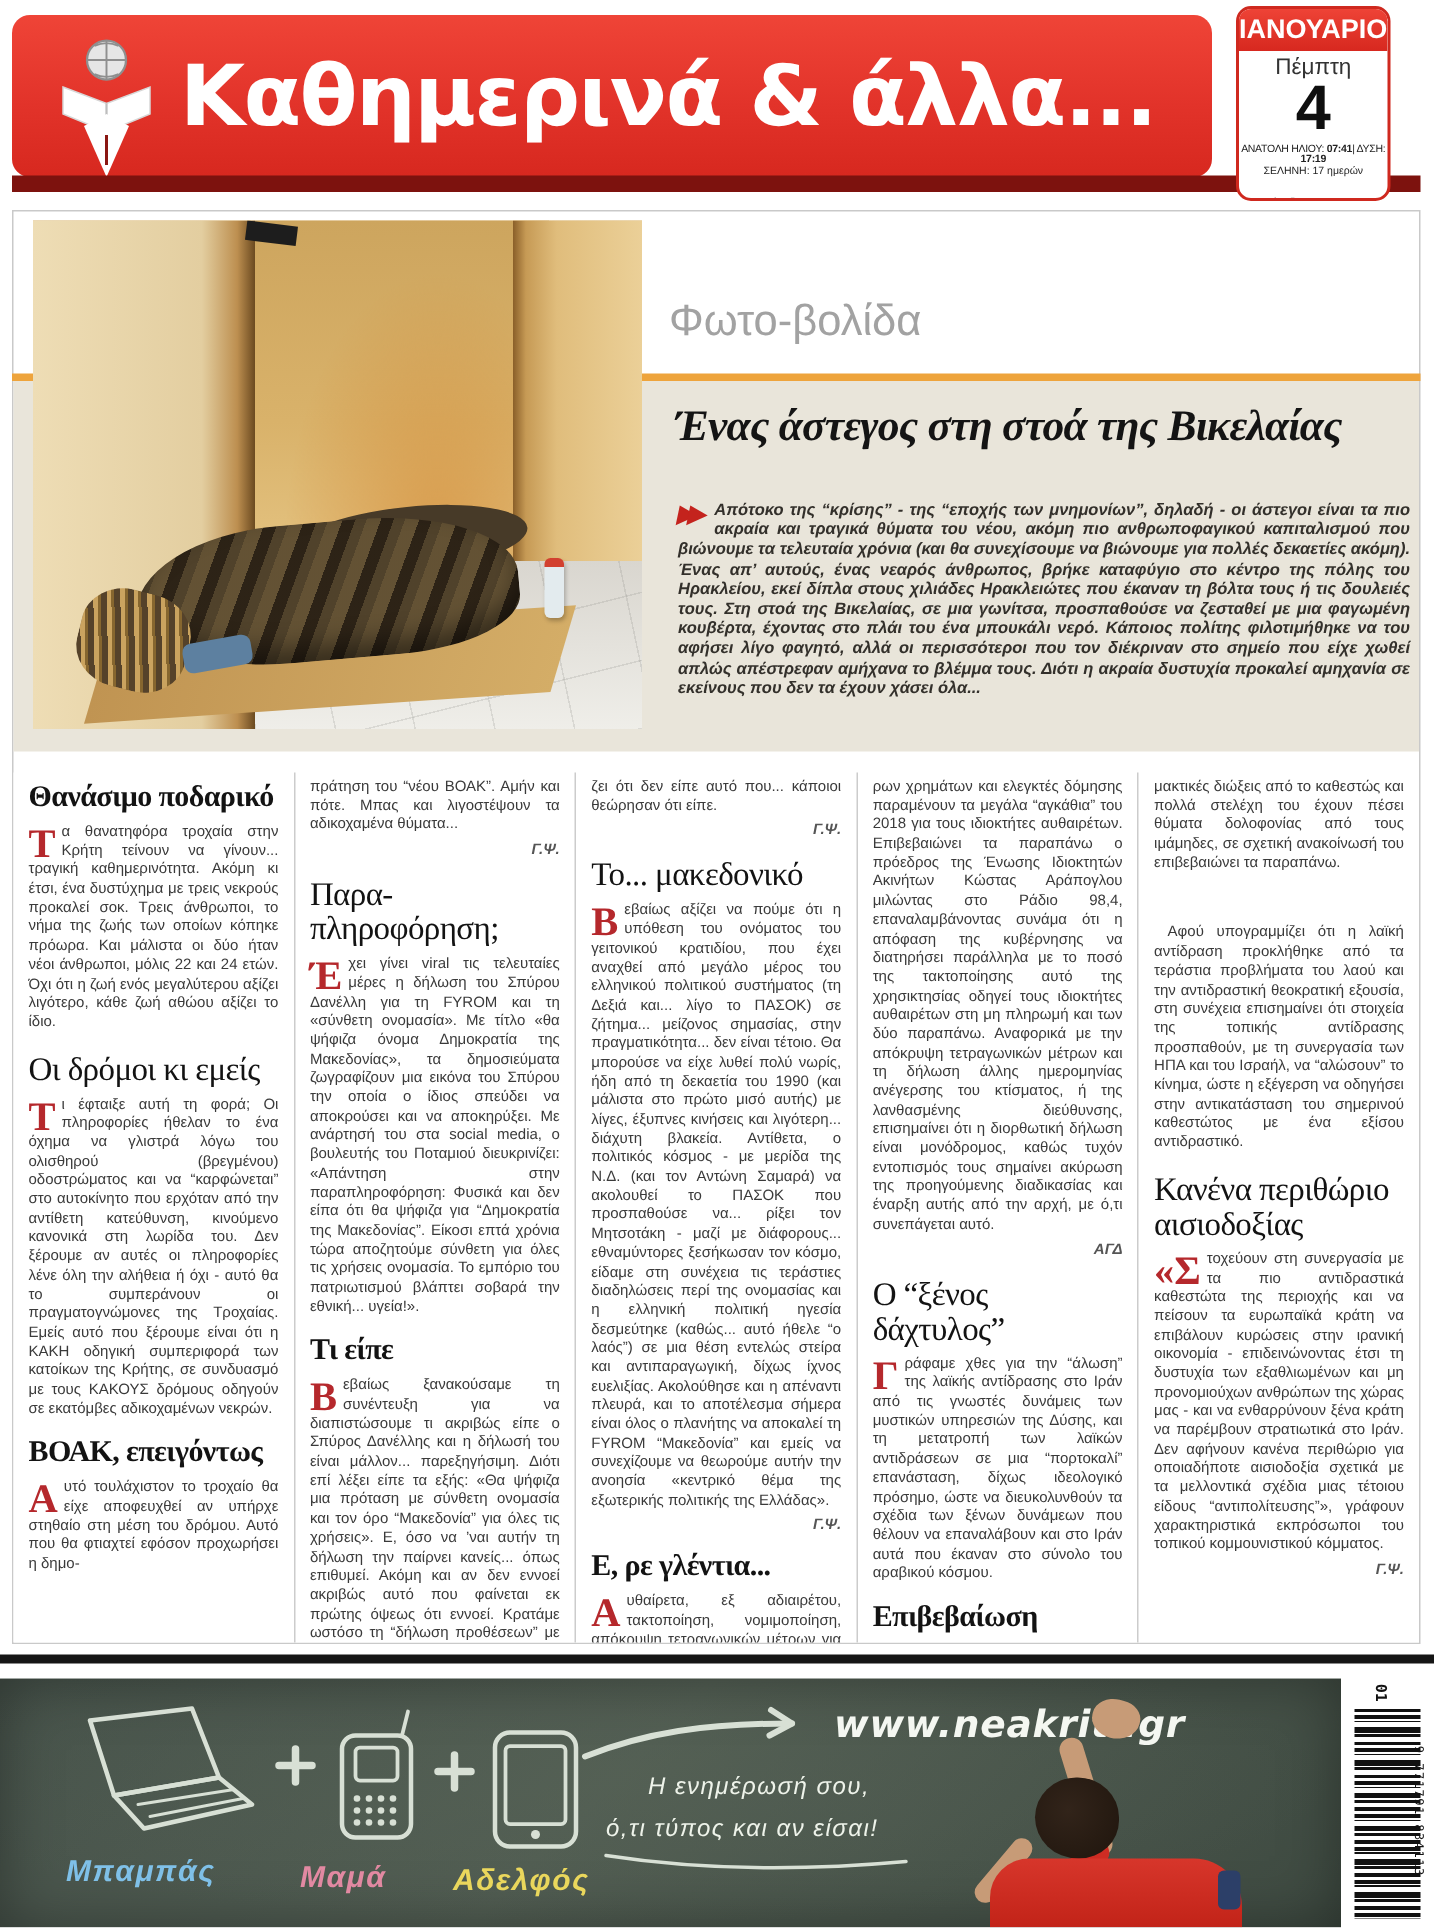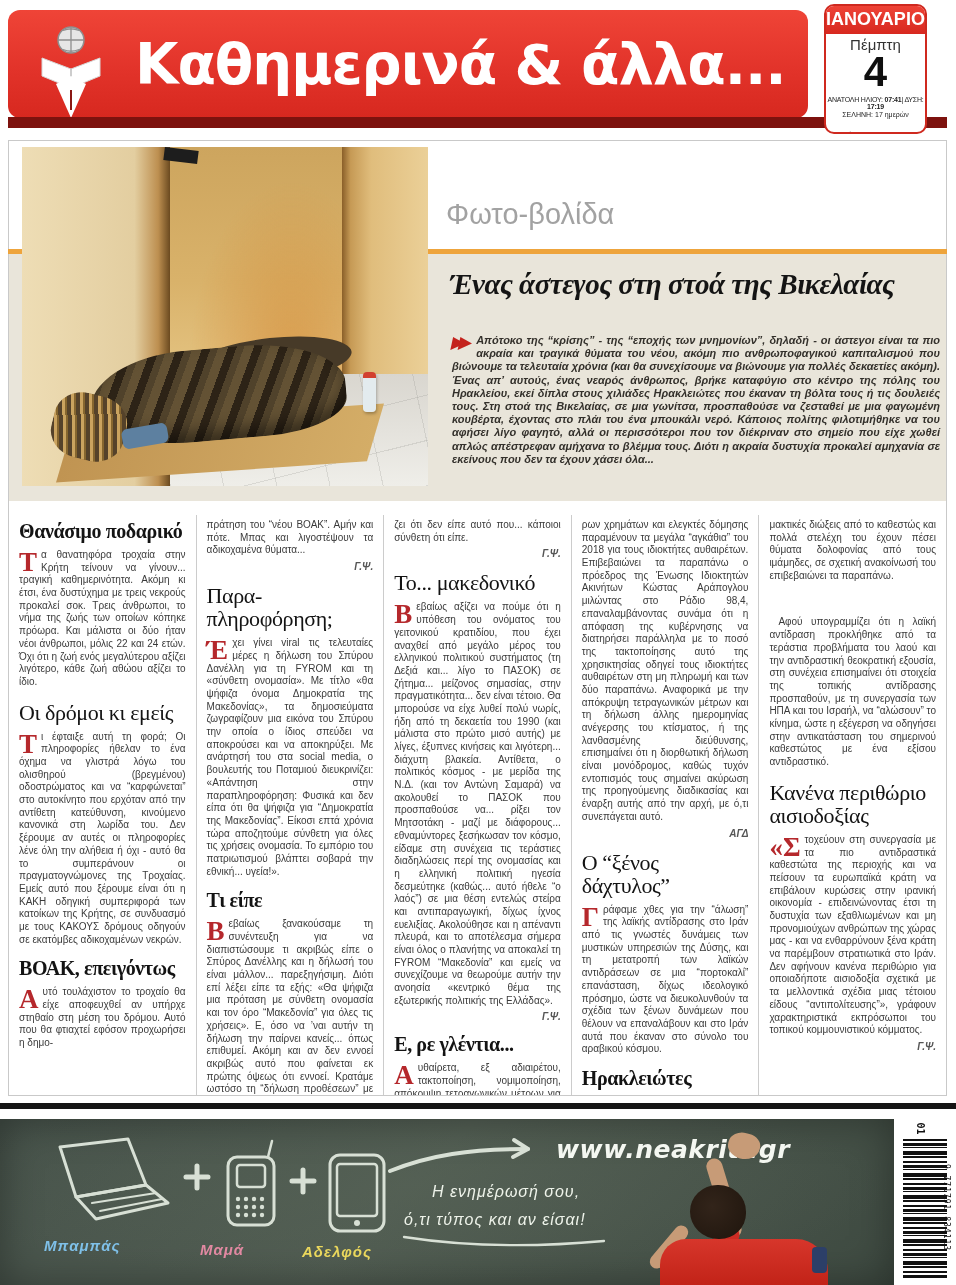--- a/index.html
+++ b/index.html
@@ -2,21 +2,21 @@
 <html><head>
 <meta charset="utf-8">
 <style>
   html,body{margin:0;padding:0;background:#fff;}
   .page{position:relative;width:956px;height:1285px;overflow:hidden;background:#fff;
         font-family:"Liberation Sans","DejaVu Sans",sans-serif;}
 
   
   .banner{position:absolute;left:8px;top:10px;width:800px;height:108px;border-radius:12px;
           background:linear-gradient(180deg,#ef4437 0%,#e2332a 55%,#d7281f 100%);}
-  .banner-title{position:absolute;left:127px;top:22px;color:#fff;font-weight:bold;
+  .banner-title{position:absolute;left:112px;top:22px;color:#fff;font-weight:bold;
           font-size:56px;letter-spacing:-1px;font-family:"DejaVu Sans",sans-serif;}
   .logo{position:absolute;left:26px;top:14px;}
   .maroon-stripe{position:absolute;left:8px;top:117px;width:939px;height:11px;background:#7d120e;}
 
   .datebox{position:absolute;left:824px;top:4px;width:103px;height:130px;background:#fff;
            border:2px solid #cf291f;border-radius:10px;box-sizing:border-box;overflow:hidden;z-index:4;
            text-align:center;}
   .db-month{background:linear-gradient(180deg,#ee4336,#d7281f);color:#fff;font-weight:bold;
             font-size:18px;padding:3px 0 4px;letter-spacing:0;}
   .db-weekday{font-size:15px;color:#333;margin-top:2px;}
@@ -91,21 +91,21 @@
   
   .black-rule{position:absolute;left:0;top:1103px;width:956px;height:6px;background:#151515;}
 
   
   .ad{position:absolute;left:0;top:1119px;width:956px;height:166px;}
   .chalkboard{position:absolute;left:0;top:0;width:894px;height:166px;overflow:hidden;
        background:radial-gradient(ellipse at 45% 40%,#57635778 0%,rgba(0,0,0,0) 70%),
                   linear-gradient(135deg,#46524a 0%,#515d52 45%,#3e4a41 100%);
        box-shadow:inset 0 0 40px rgba(0,0,0,.35);}
   .chalk-svg{position:absolute;left:0;top:0;z-index:3;}
-  .ad-label{position:absolute;z-index:4;font-style:italic;font-weight:bold;font-size:15px;letter-spacing:1px;}
+  .ad-label{position:absolute;z-index:4;font-style:italic;font-weight:bold;font-size:20px;letter-spacing:1px;}
   .ad-label.dad{left:44px;top:118px;color:#7fc0e8;}
   .ad-label.mom{left:200px;top:122px;color:#e289a2;font-style:italic;}
   .ad-label.bro{left:302px;top:124px;color:#ead75c;text-align:center;}
   .ad-url{position:absolute;left:556px;top:16px;z-index:4;color:#f4f7f1;font-weight:bold;font-style:italic;
           font-size:25px;letter-spacing:.5px;font-family:"DejaVu Sans",sans-serif;}
   .ad-t1{position:absolute;left:432px;top:64px;z-index:4;color:#eef3ea;font-style:italic;font-size:16px;letter-spacing:1px;text-align:right;}
   .ad-t2{position:absolute;left:404px;top:92px;z-index:4;color:#eef3ea;font-style:italic;font-size:16px;letter-spacing:1px;}
   .kid-hand{position:absolute;left:728px;top:14px;width:32px;height:26px;border-radius:50% 45% 55% 50%;
           background:#c79b77;transform:rotate(14deg);z-index:5;}
   .kid-arm-left{position:absolute;left:716px;top:38px;width:16px;height:82px;border-radius:8px;
@@ -196,34 +196,34 @@
       </div>
     <div class="col">
         <p class="col-para">πράτηση του “νέου ΒΟΑΚ”. Αμήν και πότε. Μπας και λιγοστέψουν τα αδικοχαμένα θύματα...</p>
         <div class="sig">Γ.Ψ.</div>
         <h2 class="col-heading light">Παρα-πληροφόρηση;</h2>
         <p class="col-para"><span class="dropcap">Έ</span>χει γίνει viral τις τελευταίες μέρες η δήλωση του Σπύρου Δανέλλη για τη FYROM και τη «σύνθετη ονομασία». Με τίτλο «θα ψήφιζα όνομα Δημοκρατία της Μακεδονίας», τα δημοσιεύματα ζωγραφίζουν μια εικόνα του Σπύρου την οποία ο ίδιος σπεύδει να αποκρούσει και να αποκηρύξει. Με ανάρτησή του στα social media, ο βουλευτής του Ποταμιού διευκρινίζει: «Απάντηση στην παραπληροφόρηση: Φυσικά και δεν είπα ότι θα ψήφιζα για “Δημοκρατία της Μακεδονίας”. Είκοσι επτά χρόνια τώρα αποζητούμε σύνθετη για όλες τις χρήσεις ονομασία. Το εμπόριο του πατριωτισμού βλάπτει σοβαρά την εθνική... υγεία!».</p>
         <h2 class="col-heading bold">Τι είπε</h2>
         <p class="col-para"><span class="dropcap">Β</span>εβαίως ξανακούσαμε τη συνέντευξη για να διαπιστώσουμε τι ακριβώς είπε ο Σπύρος Δανέλλης και η δήλωσή του είναι μάλλον... παρεξηγήσιμη. Διότι επί λέξει είπε τα εξής: «Θα ψήφιζα μια πρόταση με σύνθετη ονομασία και τον όρο “Μακεδονία” για όλες τις χρήσεις». Ε, όσο να ’ναι αυτήν τη δήλωση την παίρνει κανείς... όπως επιθυμεί. Ακόμη και αν δεν εννοεί ακριβώς αυτό που φαίνεται εκ πρώτης όψεως ότι εννοεί. Κρατάμε ωστόσο τη “δήλωση προθέσεων” με την οποία υπογραμμί-</p>
       </div>
     <div class="col">
-        <p class="col-para">ζει ότι δεν είπε αυτό που... κάποιοι σύνθετη ότι είπε.</p>
+        <p class="col-para">ζει ότι δεν είπε αυτό που... κάποιοι θεώρησαν ότι είπε.</p>
         <div class="sig">Γ.Ψ.</div>
         <h2 class="col-heading light">Το... μακεδονικό</h2>
         <p class="col-para"><span class="dropcap">Β</span>εβαίως αξίζει να πούμε ότι η υπόθεση του ονόματος του γειτονικού κρατιδίου, που έχει αναχθεί από μεγάλο μέρος του ελληνικού πολιτικού συστήματος (τη Δεξιά και... λίγο το ΠΑΣΟΚ) σε ζήτημα... μείζονος σημασίας, στην πραγματικότητα... δεν είναι τέτοιο. Θα μπορούσε να είχε λυθεί πολύ νωρίς, ήδη από τη δεκαετία του 1990 (και μάλιστα στο πρώτο μισό αυτής) με λίγες, έξυπνες κινήσεις και λιγότερη... διάχυτη βλακεία. Αντίθετα, ο πολιτικός κόσμος - με μερίδα της Ν.Δ. (και τον Αντώνη Σαμαρά) να ακολουθεί το ΠΑΣΟΚ που προσπαθούσε να... ρίξει τον Μητσοτάκη - μαζί με διάφορους... εθναμύντορες ξεσήκωσαν τον κόσμο, είδαμε στη συνέχεια τις τεράστιες διαδηλώσεις περί της ονομασίας και η ελληνική πολιτική ηγεσία δεσμεύτηκε (καθώς... αυτό ήθελε “ο λαός”) σε μια θέση εντελώς στείρα και αντιπαραγωγική, δίχως ίχνος ευελιξίας. Ακολούθησε και η απέναντι πλευρά, και το αποτέλεσμα σήμερα είναι όλος ο πλανήτης να αποκαλεί τη FYROM “Μακεδονία” και εμείς να συνεχίζουμε να θεωρούμε αυτήν την ανοησία «κεντρικό θέμα της εξωτερικής πολιτικής της Ελλάδας».</p>
         <div class="sig">Γ.Ψ.</div>
         <h2 class="col-heading bold">Ε, ρε γλέντια...</h2>
         <p class="col-para"><span class="dropcap">Α</span>υθαίρετα, εξ αδιαιρέτου, τακτοποίηση, νομιμοποίηση, απόκρυψη τετραγωνικών μέτρων για την πληρωμή λιγότε-</p>
       </div>
     <div class="col">
         <p class="col-para">ρων χρημάτων και ελεγκτές δόμησης παραμένουν τα μεγάλα “αγκάθια” του 2018 για τους ιδιοκτήτες αυθαιρέτων. Επιβεβαιώνει τα παραπάνω ο πρόεδρος της Ένωσης Ιδιοκτητών Ακινήτων Κώστας Αράπογλου μιλώντας στο Ράδιο 98,4, επαναλαμβάνοντας συνάμα ότι η απόφαση της κυβέρνησης να διατηρήσει παράλληλα με το ποσό της τακτοποίησης αυτό της χρησικτησίας οδηγεί τους ιδιοκτήτες αυθαιρέτων στη μη πληρωμή και των δύο παραπάνω. Αναφορικά με την απόκρυψη τετραγωνικών μέτρων και τη δήλωση άλλης ημερομηνίας ανέγερσης του κτίσματος, ή της λανθασμένης διεύθυνσης, επισημαίνει ότι η διορθωτική δήλωση είναι μονόδρομος, καθώς τυχόν εντοπισμός τους σημαίνει ακύρωση της προηγούμενης διαδικασίας και έναρξη αυτής από την αρχή, με ό,τι συνεπάγεται αυτό.</p>
         <div class="sig">ΑΓΔ</div>
         <h2 class="col-heading light">Ο “ξένος δάχτυλος”</h2>
         <p class="col-para"><span class="dropcap">Γ</span>ράφαμε χθες για την “άλωση” της λαϊκής αντίδρασης στο Ιράν από τις γνωστές δυνάμεις των μυστικών υπηρεσιών της Δύσης, και τη μετατροπή των λαϊκών αντιδράσεων σε μια “πορτοκαλί” επανάσταση, δίχως ιδεολογικό πρόσημο, ώστε να διευκολυνθούν τα σχέδια των ξένων δυνάμεων που θέλουν να επαναλάβουν και στο Ιράν αυτά που έκαναν στο σύνολο του αραβικού κόσμου.</p>
-        <h2 class="col-heading bold">Ηρακλειώτες</h2>
+        <h2 class="col-heading bold">Επιβεβαίωση</h2>
       </div>
     <div class="col">
         <p class="col-para">μακτικές διώξεις από το καθεστώς και πολλά στελέχη του έχουν πέσει θύματα δολοφονίας από τους ιμάμηδες, σε σχετική ανακοίνωσή του επιβεβαιώνει τα παραπάνω.</p>
         <p class="col-para indent">Αφού υπογραμμίζει ότι η λαϊκή αντίδραση προκλήθηκε από τα τεράστια προβλήματα του λαού και την αντιδραστική θεοκρατική εξουσία, στη συνέχεια επισημαίνει ότι στοιχεία της τοπικής αντίδρασης προσπαθούν, με τη συνεργασία των ΗΠΑ και του Ισραήλ, να “αλώσουν” το κίνημα, ώστε η εξέγερση να οδηγήσει στην αντικατάσταση του σημερινού καθεστώτος με ένα εξίσου αντιδραστικό.</p>
         <h2 class="col-heading light">Κανένα περιθώριο αισιοδοξίας</h2>
         <p class="col-para"><span class="dropcap">«Σ</span>τοχεύουν στη συνεργασία με τα πιο αντιδραστικά καθεστώτα της περιοχής και να πείσουν τα ευρωπαϊκά κράτη να επιβάλουν κυρώσεις στην ιρανική οικονομία - επιδεινώνοντας έτσι τη δυστυχία των εξαθλιωμένων και μη προνομιούχων ανθρώπων της χώρας μας - και να ενθαρρύνουν ξένα κράτη να παρέμβουν στρατιωτικά στο Ιράν. Δεν αφήνουν κανένα περιθώριο για οποιαδήποτε αισιοδοξία σχετικά με τα μελλοντικά σχέδια μιας τέτοιου είδους “αντιπολίτευσης”», γράφουν χαρακτηριστικά εκπρόσωποι του τοπικού κομμουνιστικού κόμματος.</p>
         <div class="sig">Γ.Ψ.</div>
       </div>
   </div>
 

